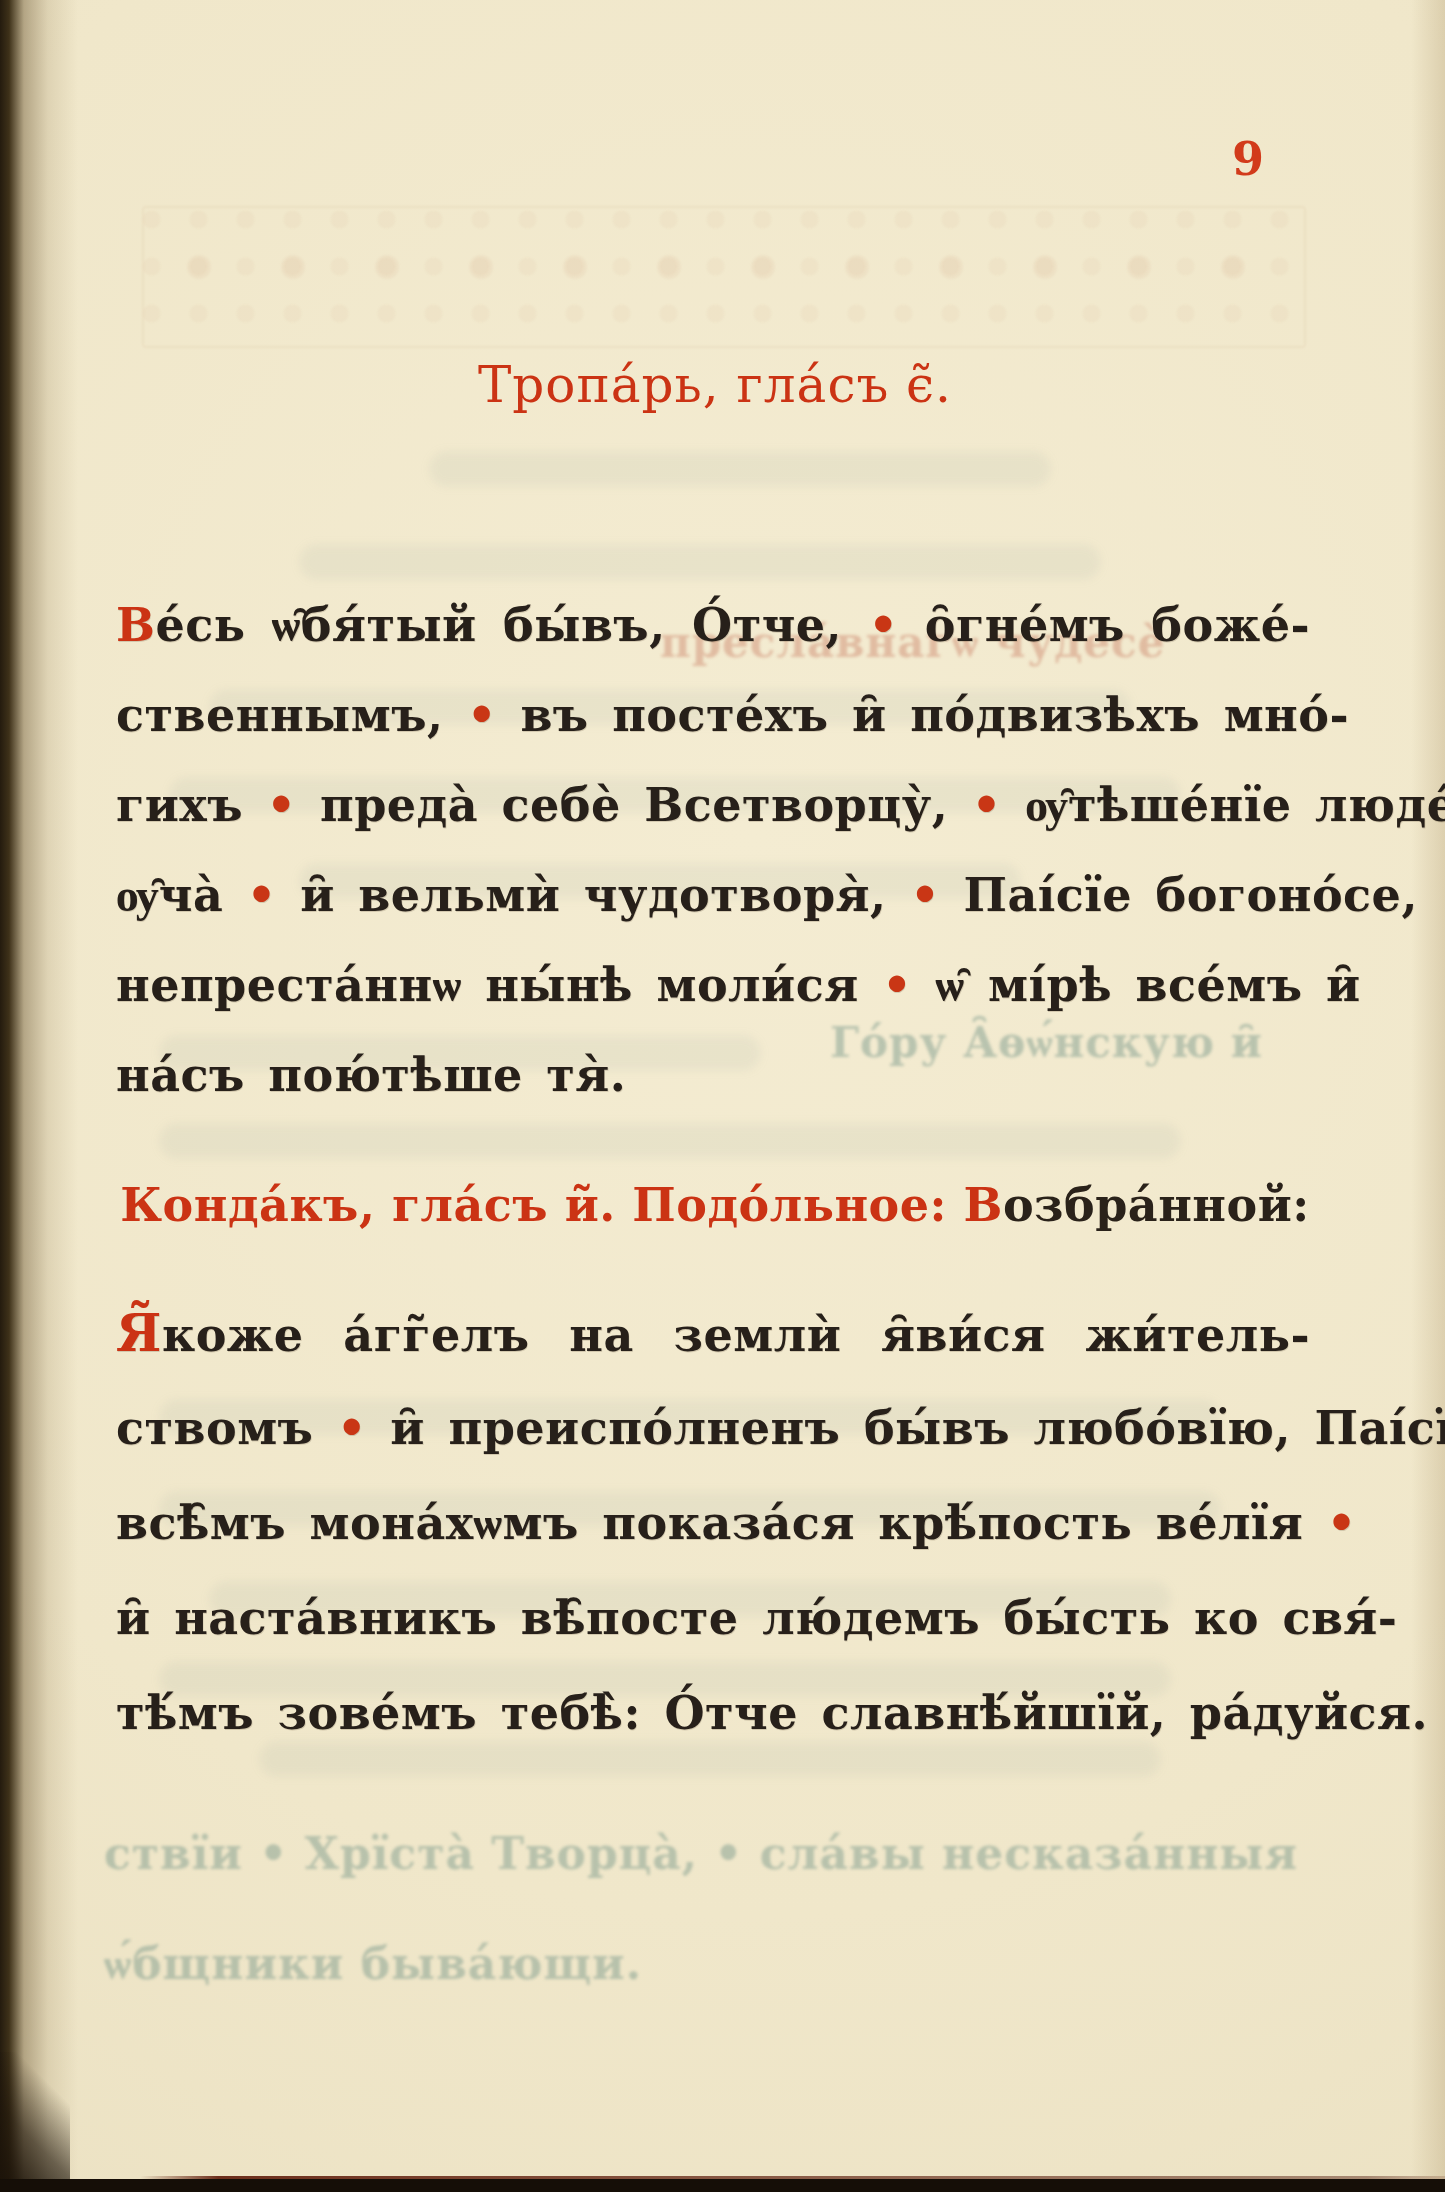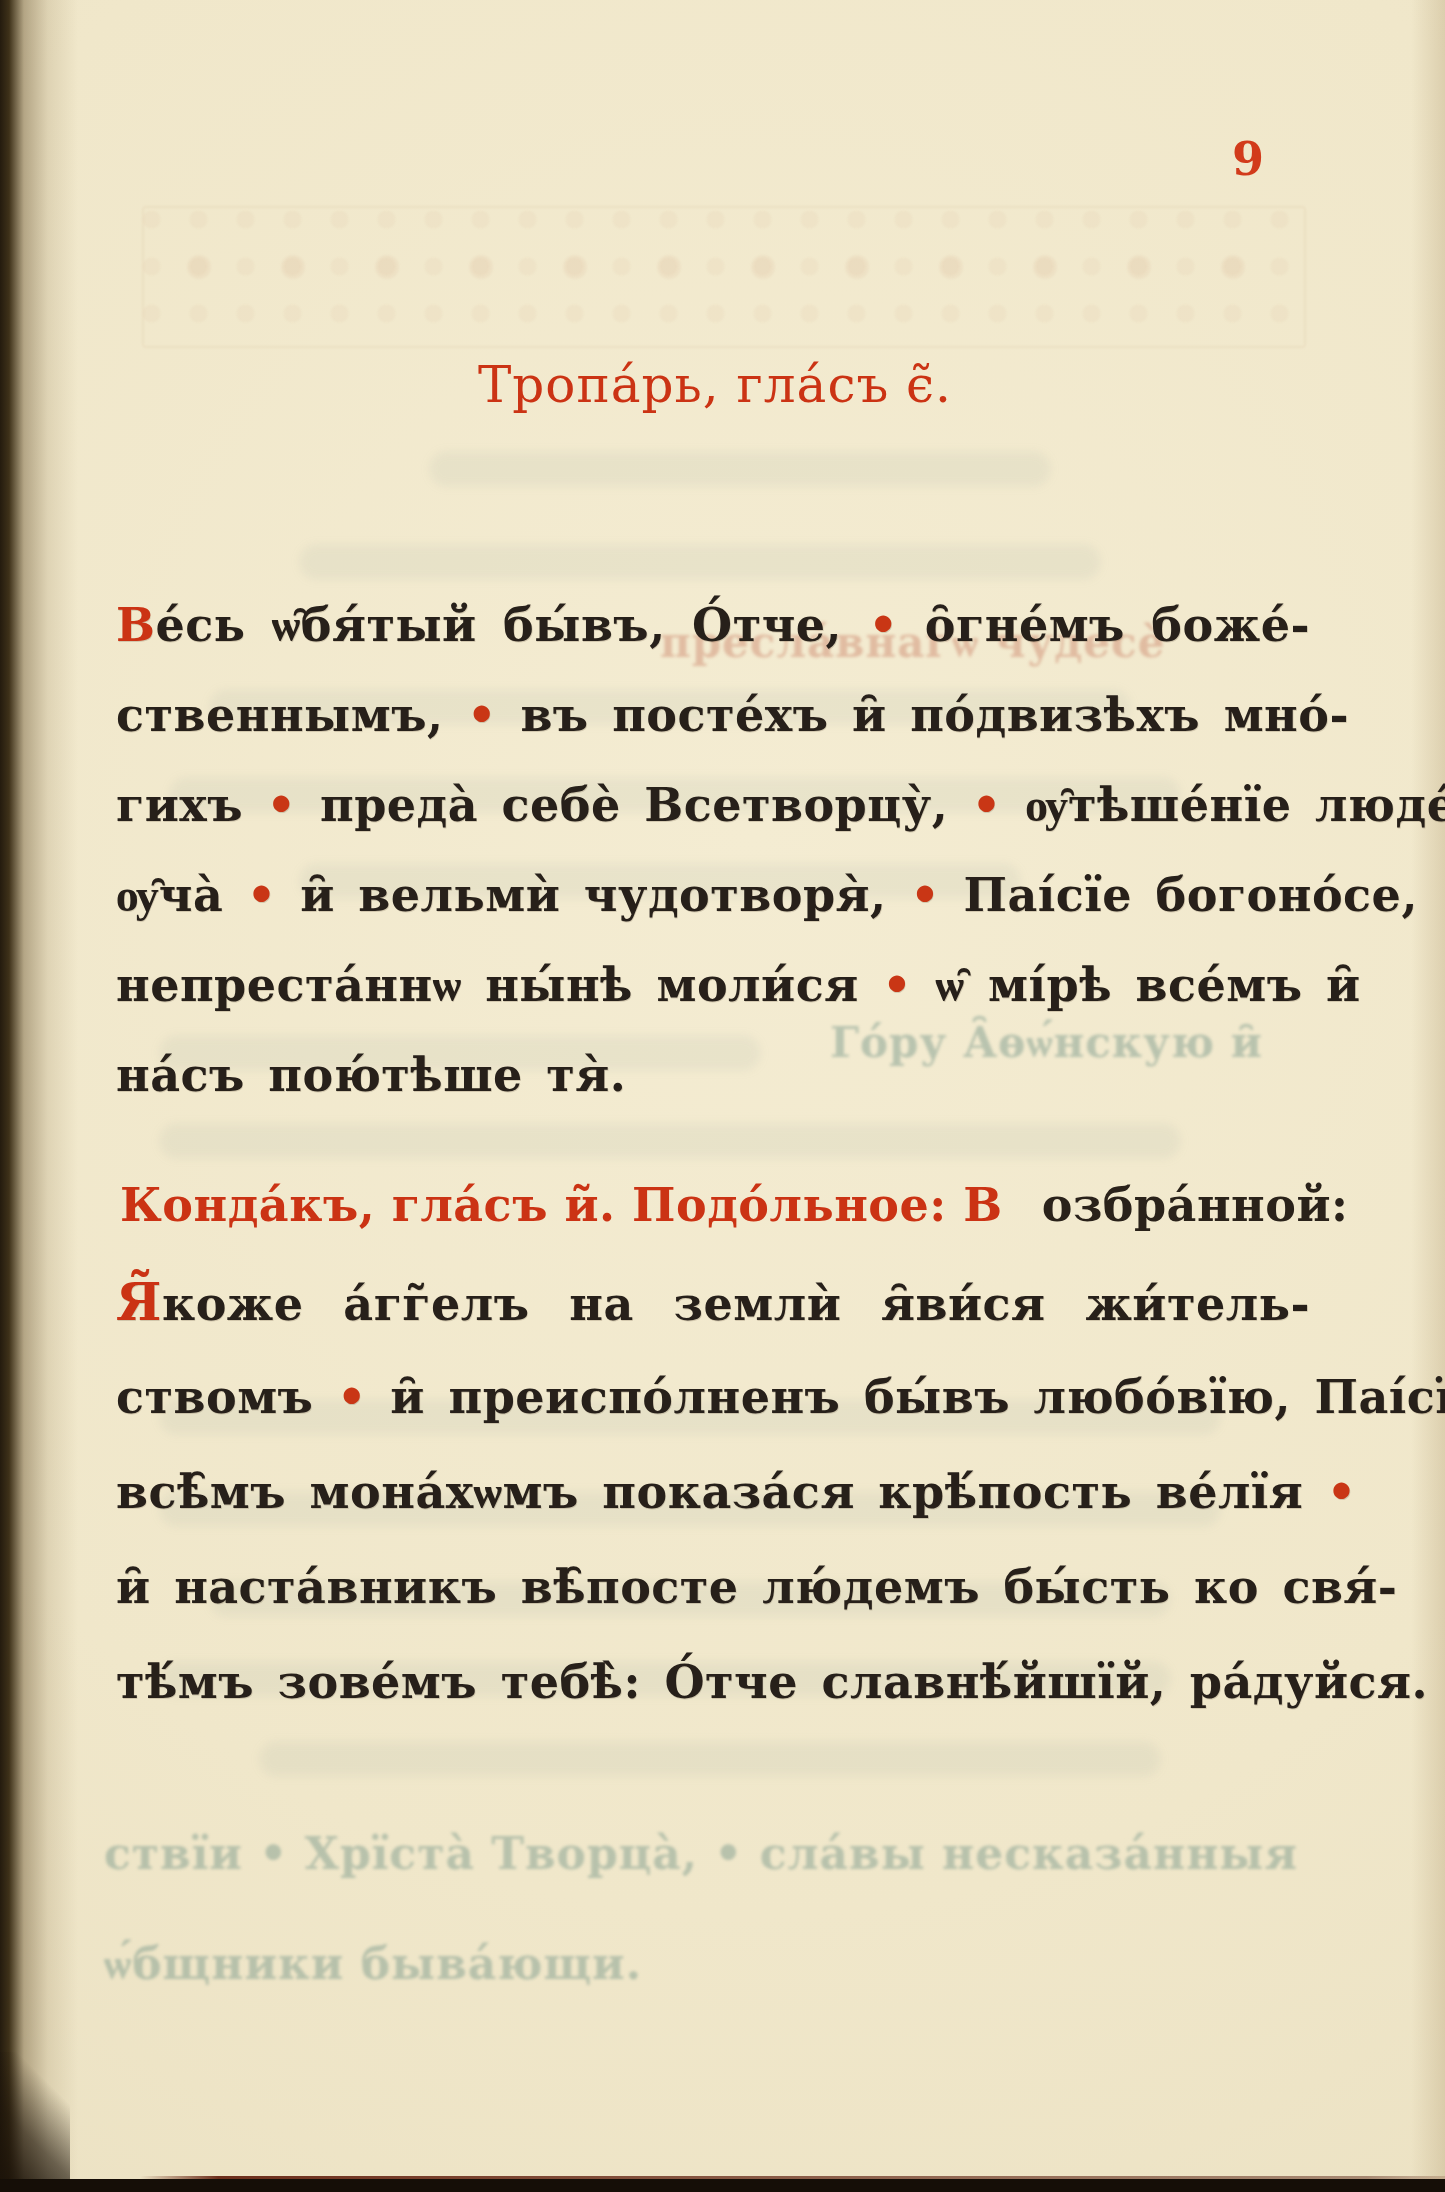--- a/index.html
+++ b/index.html
@@ -62,21 +62,21 @@
   }
   .red{color:#cb3314;}
   
   .para{
     position:absolute;left:116px;width:1194px;
     font-size:46px;font-weight:bold;letter-spacing:.5px;word-spacing:7px;
     color:#27201a;
     text-shadow:.6px .8px 0 rgba(70,50,25,.18);
   }
   .troparion{top:580px;}
-  .kontakion{top:1255px;}
+  .kontakion{top:1286px;}
   .troparion .line{height:90px;line-height:90px;}
   .kontakion .line{height:95px;line-height:95px;}
   .line{
     white-space:nowrap;
     text-align:justify;text-align-last:justify;
   }
   .line.last{text-align-last:left;}
   .initial{color:#cb3314;}
   .initial.big{font-size:1.12em;}
   .khead{
@@ -133,21 +133,21 @@
   <div class="para troparion">
     <div class="line"><span class="initial">В</span><span>е́сь ѡ̑бя́тый бы́въ, О́тче, <span class="dot">•</span> о̑гне́мъ боже́-</span></div>
     <div class="line">ственнымъ, <span class="dot">•</span> въ посте́хъ и̑ по́двизѣхъ мно́-</div>
     <div class="line">гихъ <span class="dot">•</span> преда̀ себѐ Всетворцу̀, <span class="dot">•</span> ѹ̑тѣше́нїе люде́й</div>
     <div class="line">ѹ̑ча̀ <span class="dot">•</span> и̑ вельмѝ чудотворя̀, <span class="dot">•</span> Паі́сїе богоно́се, <span class="dot">•</span></div>
     <div class="line">непреста́ннѡ ны́нѣ моли́ся <span class="dot">•</span> ѡ̑ мі́рѣ все́мъ и̑</div>
     <div class="line last">на́съ пою́тѣше тя̀.</div>
   </div>
 
   <div class="khead">
-    <span>Конда́къ, гла́съ и̃. Подо́льное:</span><span>&nbsp;</span><span>В</span><span style="color:#2a221a;margin-left:39px;">озбра́нной:</span>
+    <span>Конда́къ, гла́съ и̃. Подо́льное:</span><span>&nbsp;</span><span>В</span><span style="color:#2a221a;">озбра́нной:</span>
   </div>
 
   <div class="para kontakion">
     <div class="line"><span class="initial big">Я̃</span><span>коже а́гг̃елъ на землѝ я̑ви́ся жи́тель-</span></div>
     <div class="line">ствомъ <span class="dot">•</span> и̑ преиспо́лненъ бы́въ любо́вїю, Паі́сїе, </div>
     <div class="line">всѣ̑мъ мона́хѡмъ показа́ся крѣ́пость ве́лїя <span class="dot">•</span></div>
     <div class="line">и̑ наста́вникъ вѣ̑посте лю́демъ бы́сть ко свя́-</div>
     <div class="line">тѣ́мъ зове́мъ тебѣ̀: О́тче славнѣ́йшїй, ра́дуйся.</div>
   </div>
 

